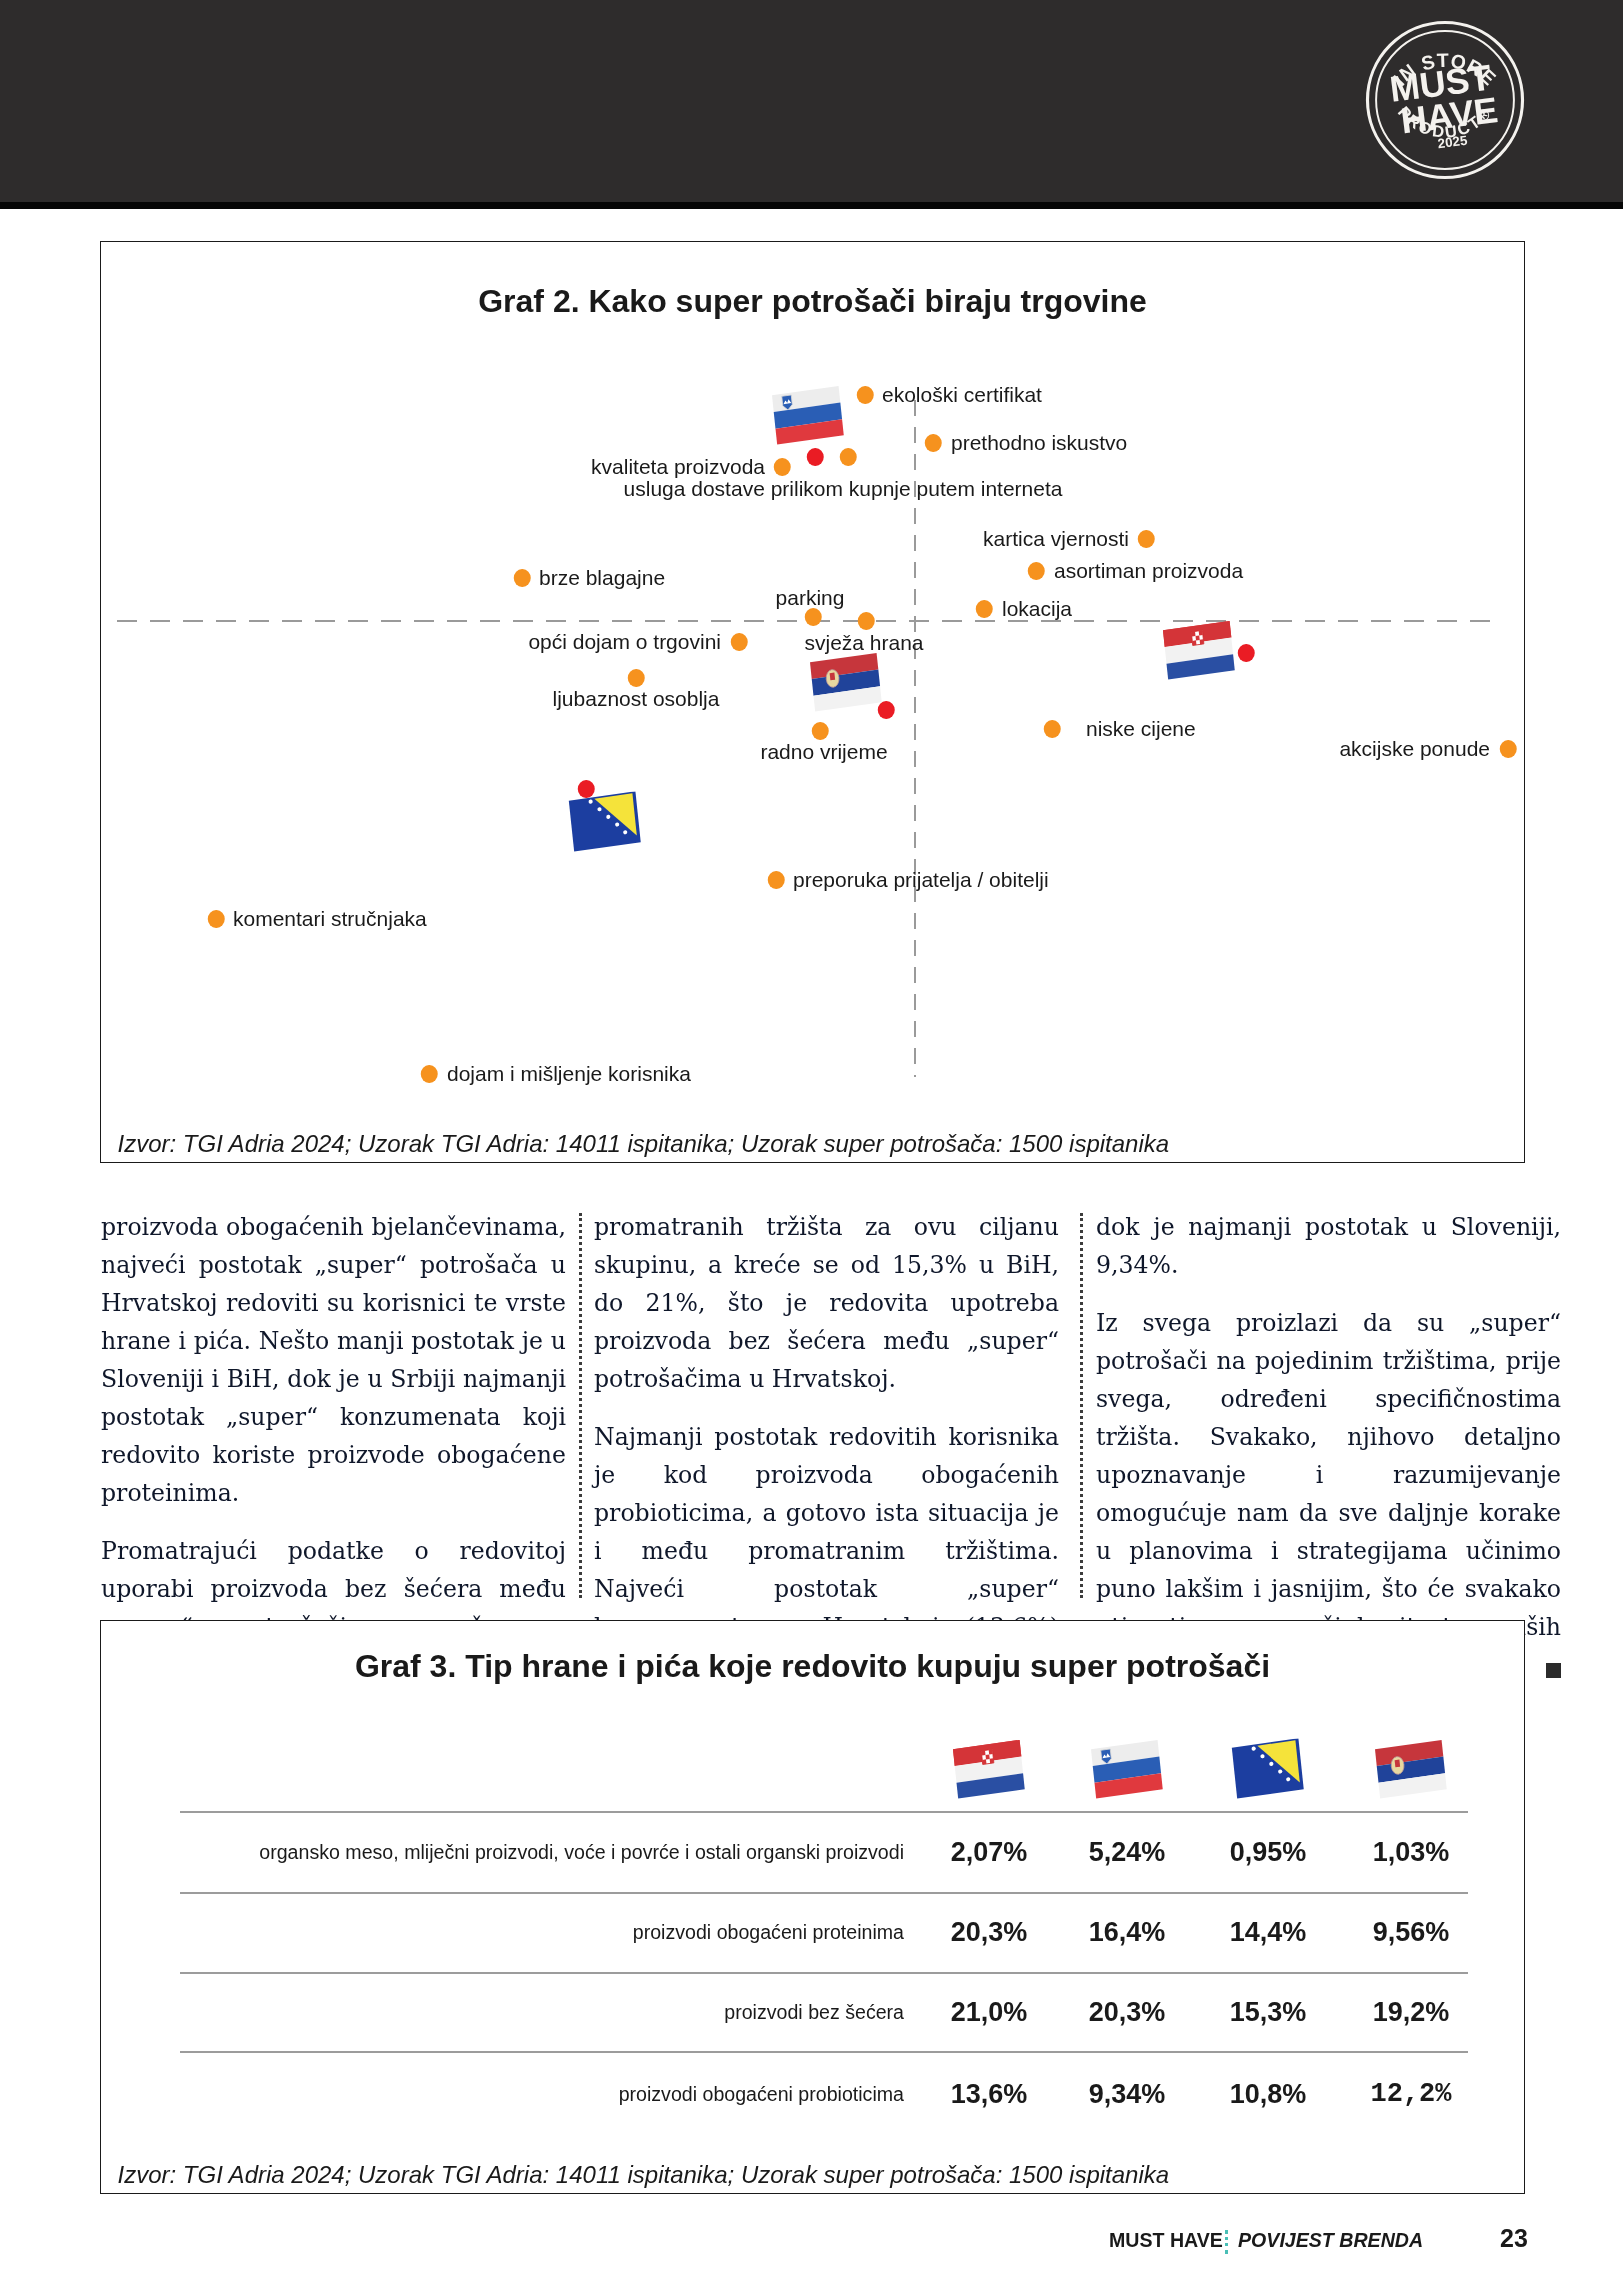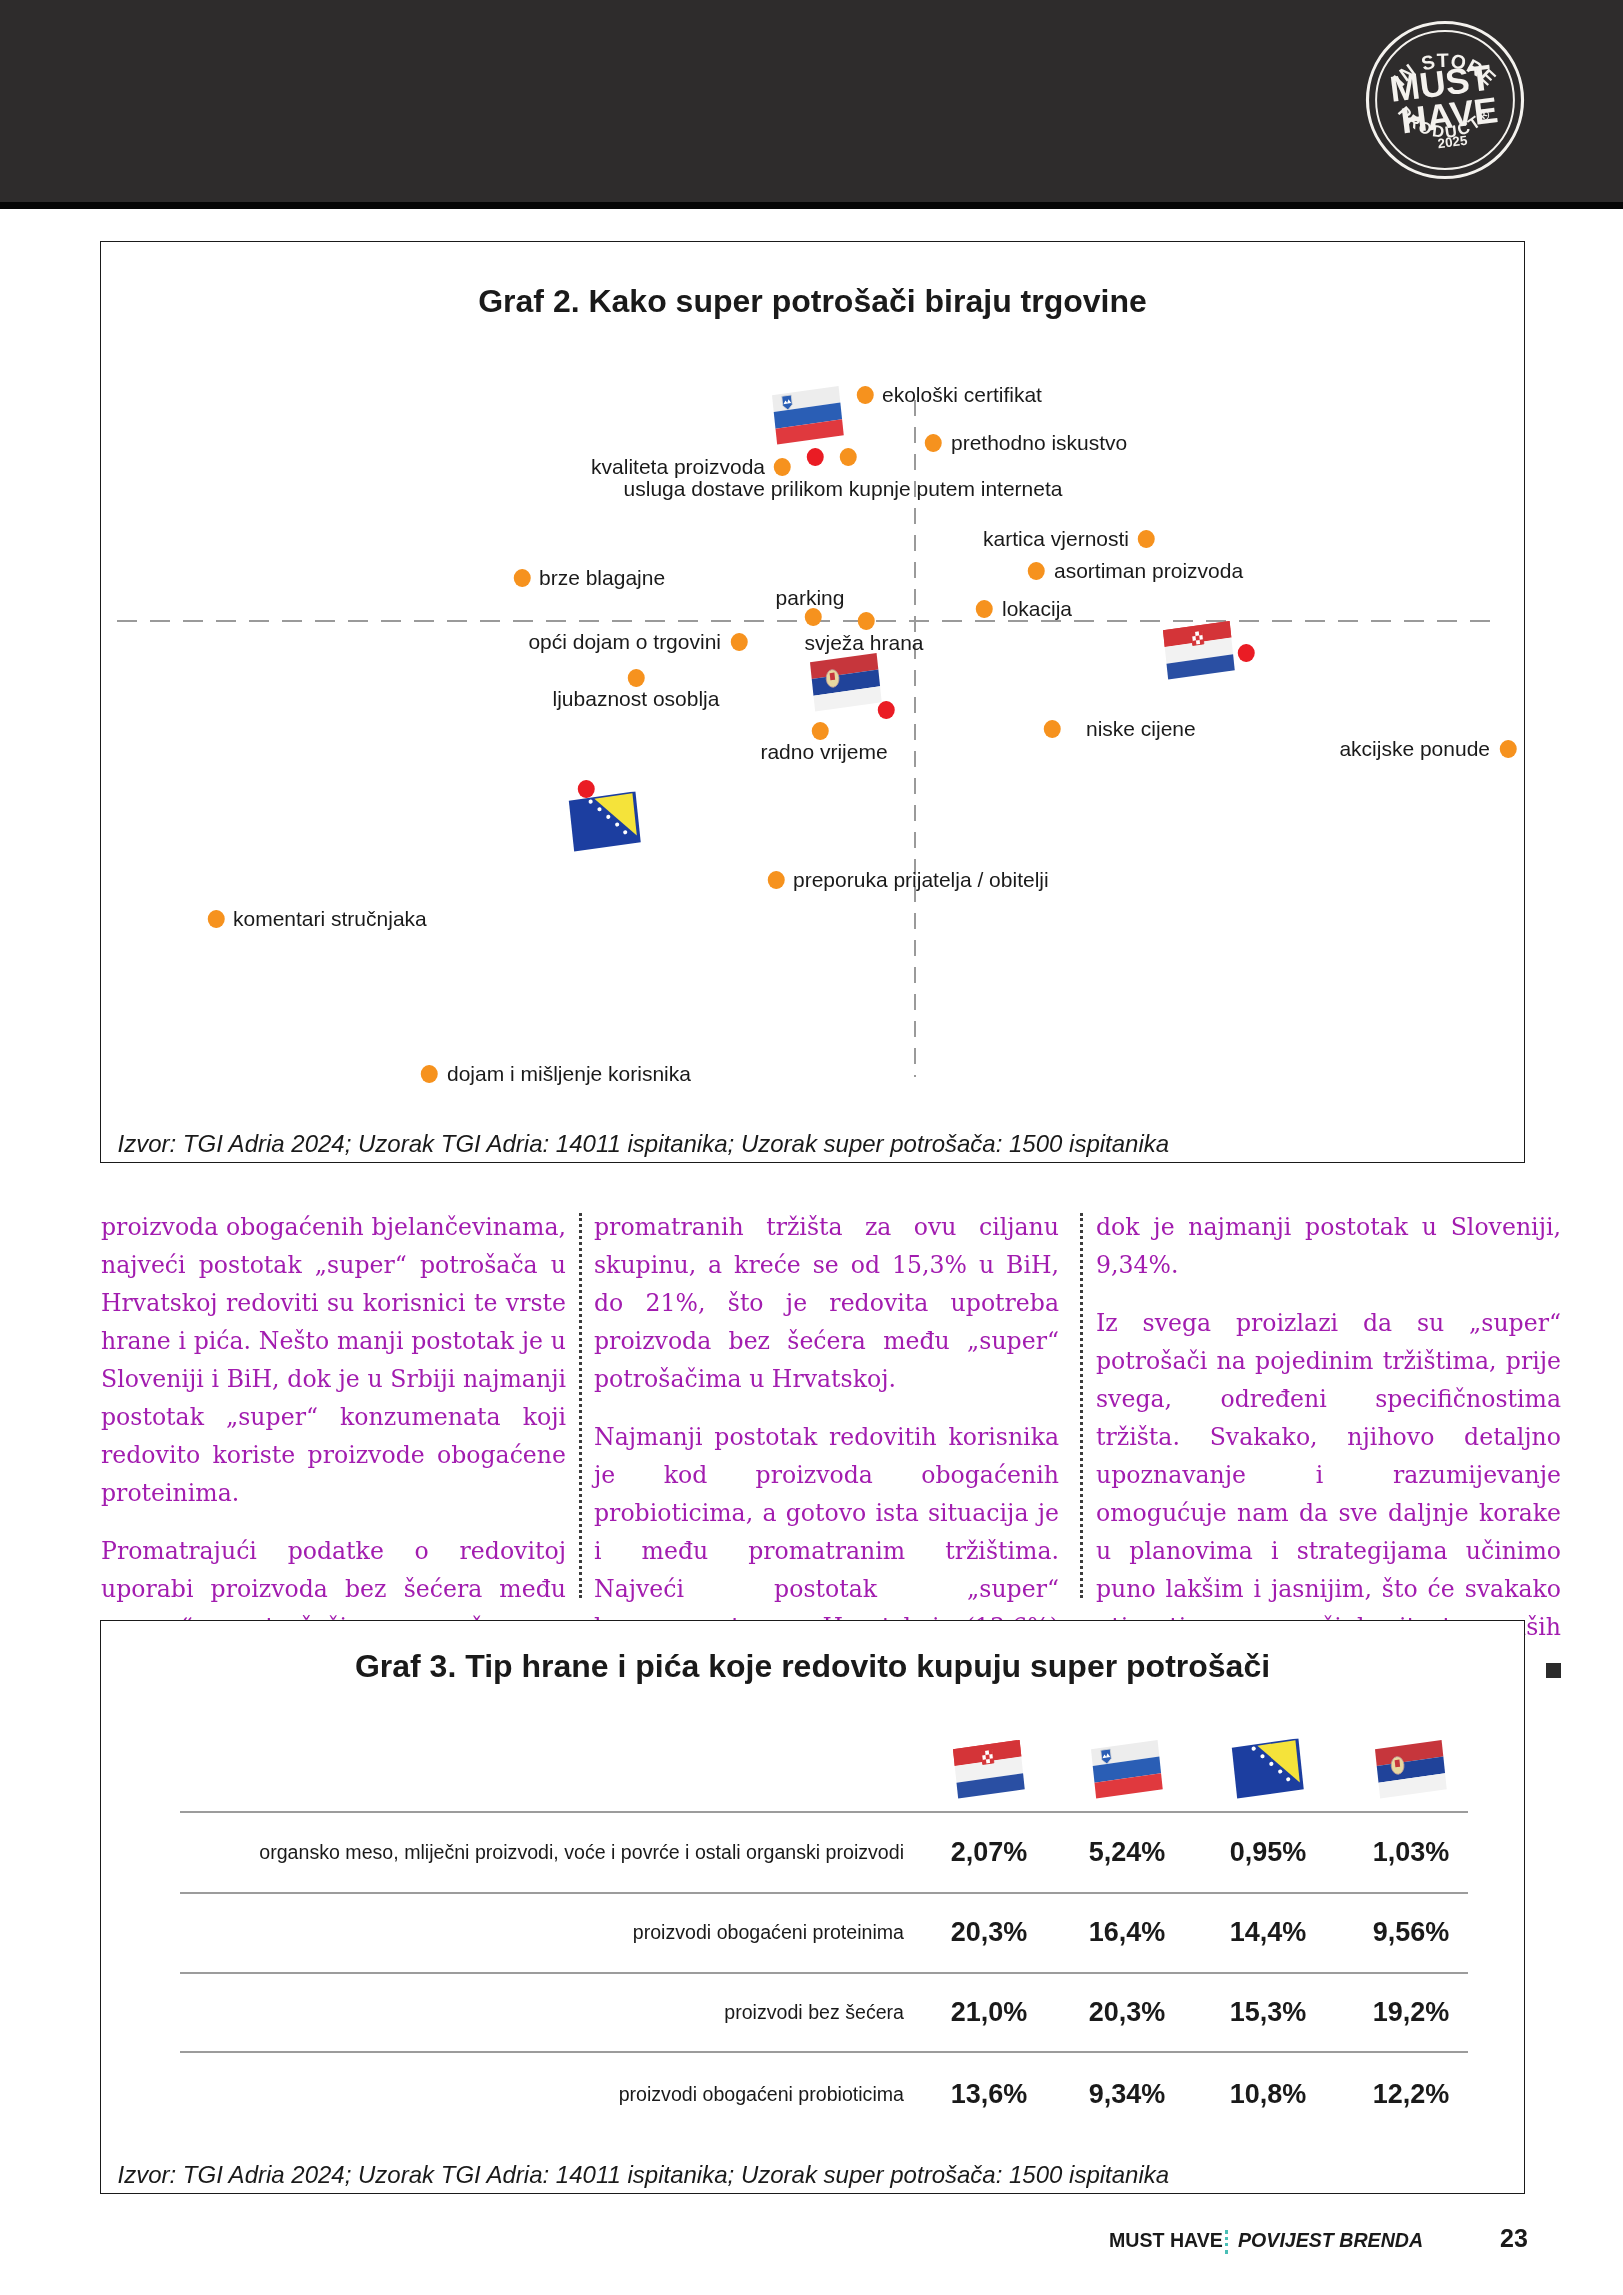--- a/index.html
+++ b/index.html
@@ -26,21 +26,21 @@
   .dot.red{background:#ea1c24;}
   .pt-label{position:absolute;font-size:21px;white-space:nowrap;transform:translateY(-50%);}
   .pt-label.left{transform:translate(-100%,-50%);}
   .pt-label.center{transform:translate(-50%,-50%);}
   .flag{position:absolute;transform:translate(-50%,-50%);}
   .source{position:absolute;left:16.5px;font-style:italic;font-size:24px;white-space:nowrap;}
   #graf2 .source{top:888px;}
   #graf3 .source{top:540px;}
   
   .article-col{position:absolute;top:1208px;width:465px;font-family:"DejaVu Serif",serif;
-               font-size:23.6px;line-height:38px;text-align:justify;color:#a21caf;}
+               font-size:23.6px;line-height:38px;text-align:justify;color:#0f172a;}
   .article-col p{margin:0 0 19.6px 0;}
   .col-divider{position:absolute;top:1213px;height:385px;width:0;
                border-left:3.1px dotted #3c3c3c;}
   .endmark{display:inline-block;width:15px;height:15px;background:#2b2b2b;float:right;
            margin-top:17.3px;}
   
   .sep{position:absolute;left:79px;width:1288px;height:2.4px;background:#9c9c9c;}
   .row-label{position:absolute;font-size:19.6px;text-align:right;transform:translateY(-50%);
              white-space:nowrap;}
   .cell-val{position:absolute;width:134px;margin-left:-67px;text-align:center;font-weight:bold;
@@ -256,21 +256,21 @@
         <div class="cell-val" style="left: 1310px; top: 311px;">9,56%</div>
         <div class="row-label" style="right: 620px; top: 391px;">proizvodi bez šećera</div>
         <div class="cell-val" style="left: 888px; top: 391px;">21,0%</div>
         <div class="cell-val" style="left: 1026px; top: 391px;">20,3%</div>
         <div class="cell-val" style="left: 1167px; top: 391px;">15,3%</div>
         <div class="cell-val" style="left: 1310px; top: 391px;">19,2%</div>
         <div class="row-label" style="right: 620px; top: 473px;">proizvodi obogaćeni probioticima</div>
         <div class="cell-val" style="left: 888px; top: 473px;">13,6%</div>
         <div class="cell-val" style="left: 1026px; top: 473px;">9,34%</div>
         <div class="cell-val" style="left: 1167px; top: 473px;">10,8%</div>
-        <div class="cell-val" style="left: 1310px; top: 473px;">12,2%</div>
+        <div class="cell-val" style="left: 1310px; top: 473px; font-family: Liberation Mono, monospace;">12,2%</div>
       </div>
     <div class="source">Izvor: TGI Adria 2024; Uzorak TGI Adria: 14011 ispitanika; Uzorak super potrošača: 1500 ispitanika</div>
   </div>
 
   <div class="footer-word" style="left:1109px;">MUST HAVE</div>
   <div class="footer-div" style="left:1225px;"></div>
   <div class="footer-word" style="left:1238px;font-style:italic;">POVIJEST BRENDA</div>
   <div class="page-num" style="left:1500px;">23</div>
 </div>
 

